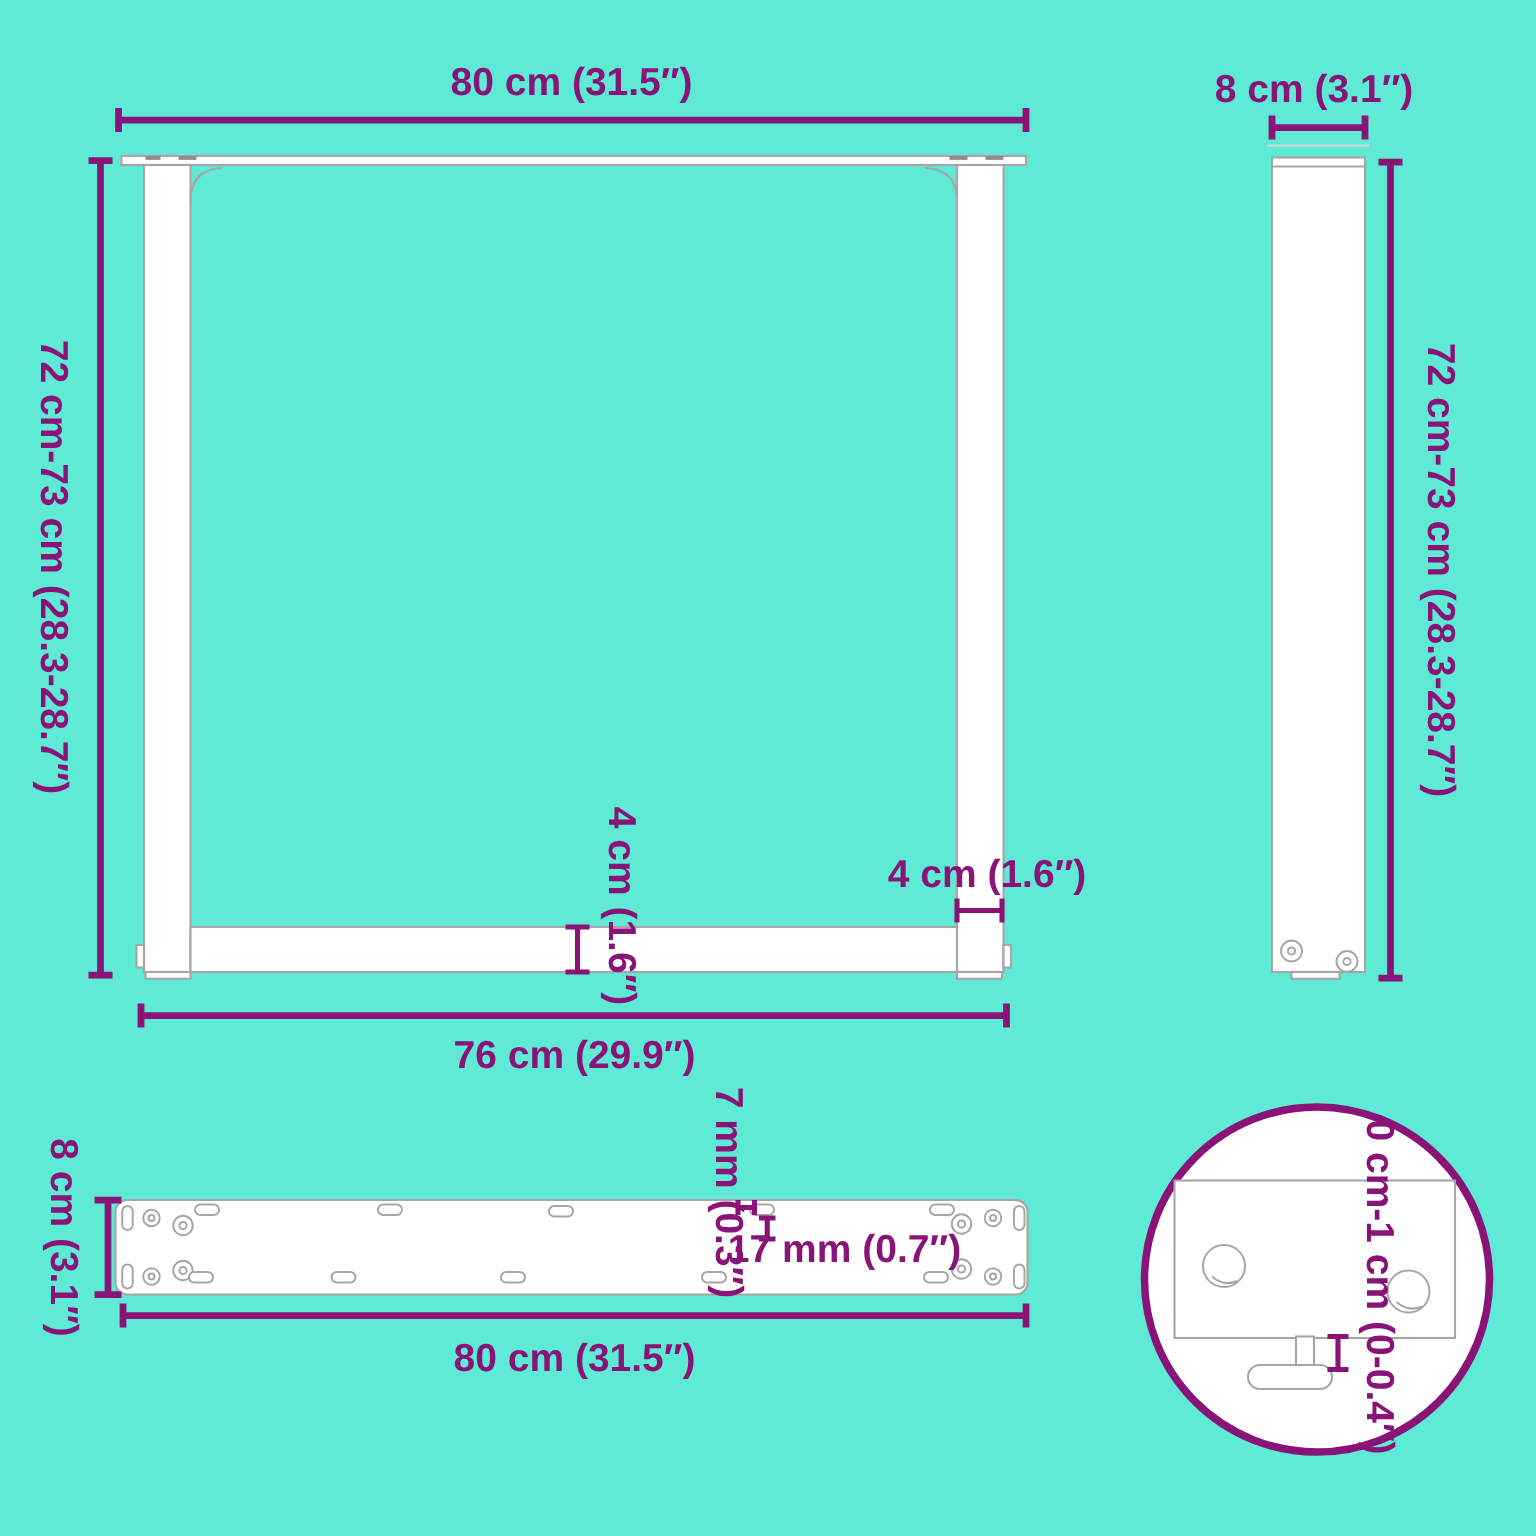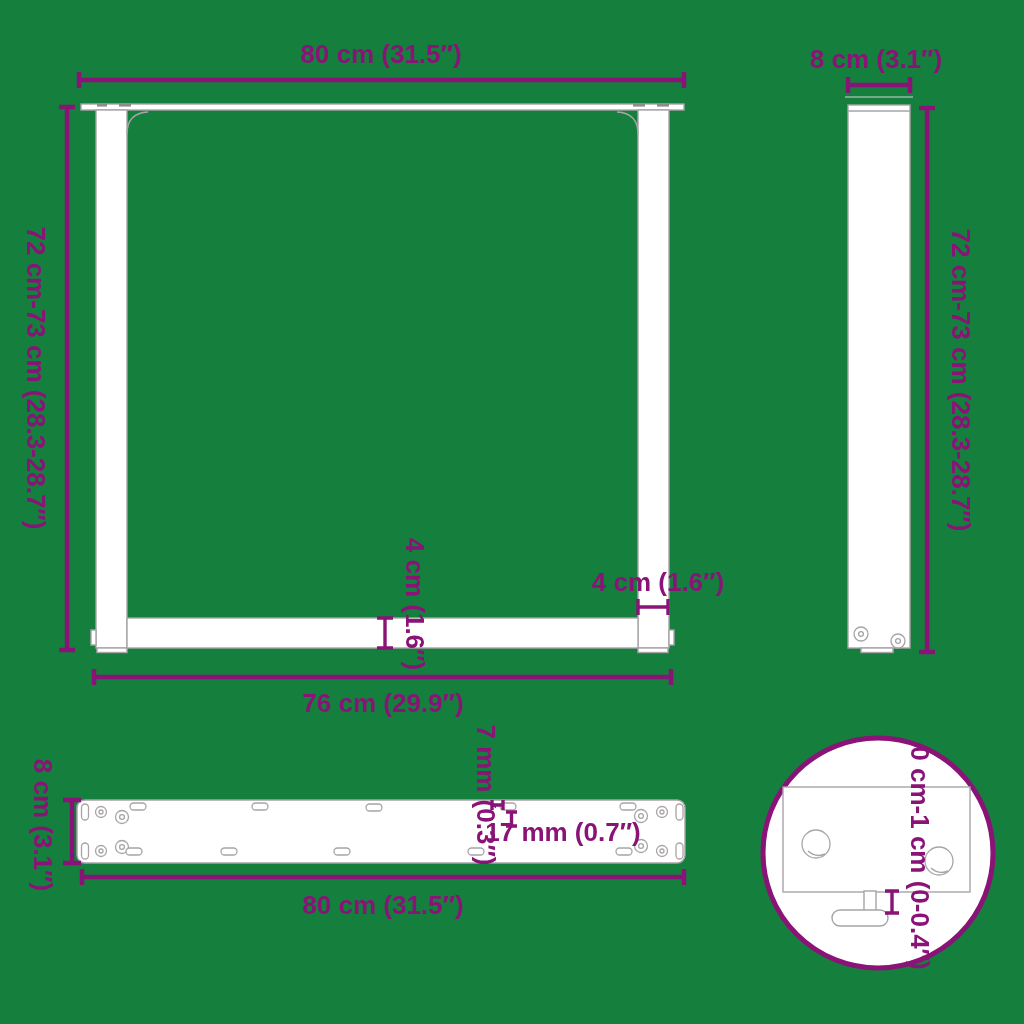--- a/index.html
+++ b/index.html
@@ -1,16 +1,16 @@
 <!DOCTYPE html>
 <html><head>
 <meta charset="utf-8">
 <style>
   html,body{margin:0;padding:0;background:#ffffff;}
-  .canvas{position:relative;width:1024px;height:1024px;background:#15803d;overflow:hidden;}
+  .canvas{position:relative;width:1024px;height:1024px;background:#5eead4;overflow:hidden;}
   svg{display:block;}
   .lbl{fill:#8A1377;font-family:"Liberation Sans",sans-serif;font-weight:bold;font-size:26px;}
   .dim{stroke:#8A1377;stroke-width:4.5;fill:none;}
   .dimsm{stroke:#8A1377;stroke-width:3.4;fill:none;}
   .out{stroke:#A8A4A8;stroke-width:1.4;fill:#ffffff;}
   .ln{stroke:#A8A4A8;stroke-width:1.4;fill:none;}
   .faint{stroke:#D8D5D8;stroke-width:1.2;fill:none;}
   .hole{stroke:#A8A4A8;stroke-width:1.3;fill:#ffffff;}
   .dash{fill:#8F8B8F;}
   .detailring{stroke:#8A1377;stroke-width:5;fill:#ffffff;}

